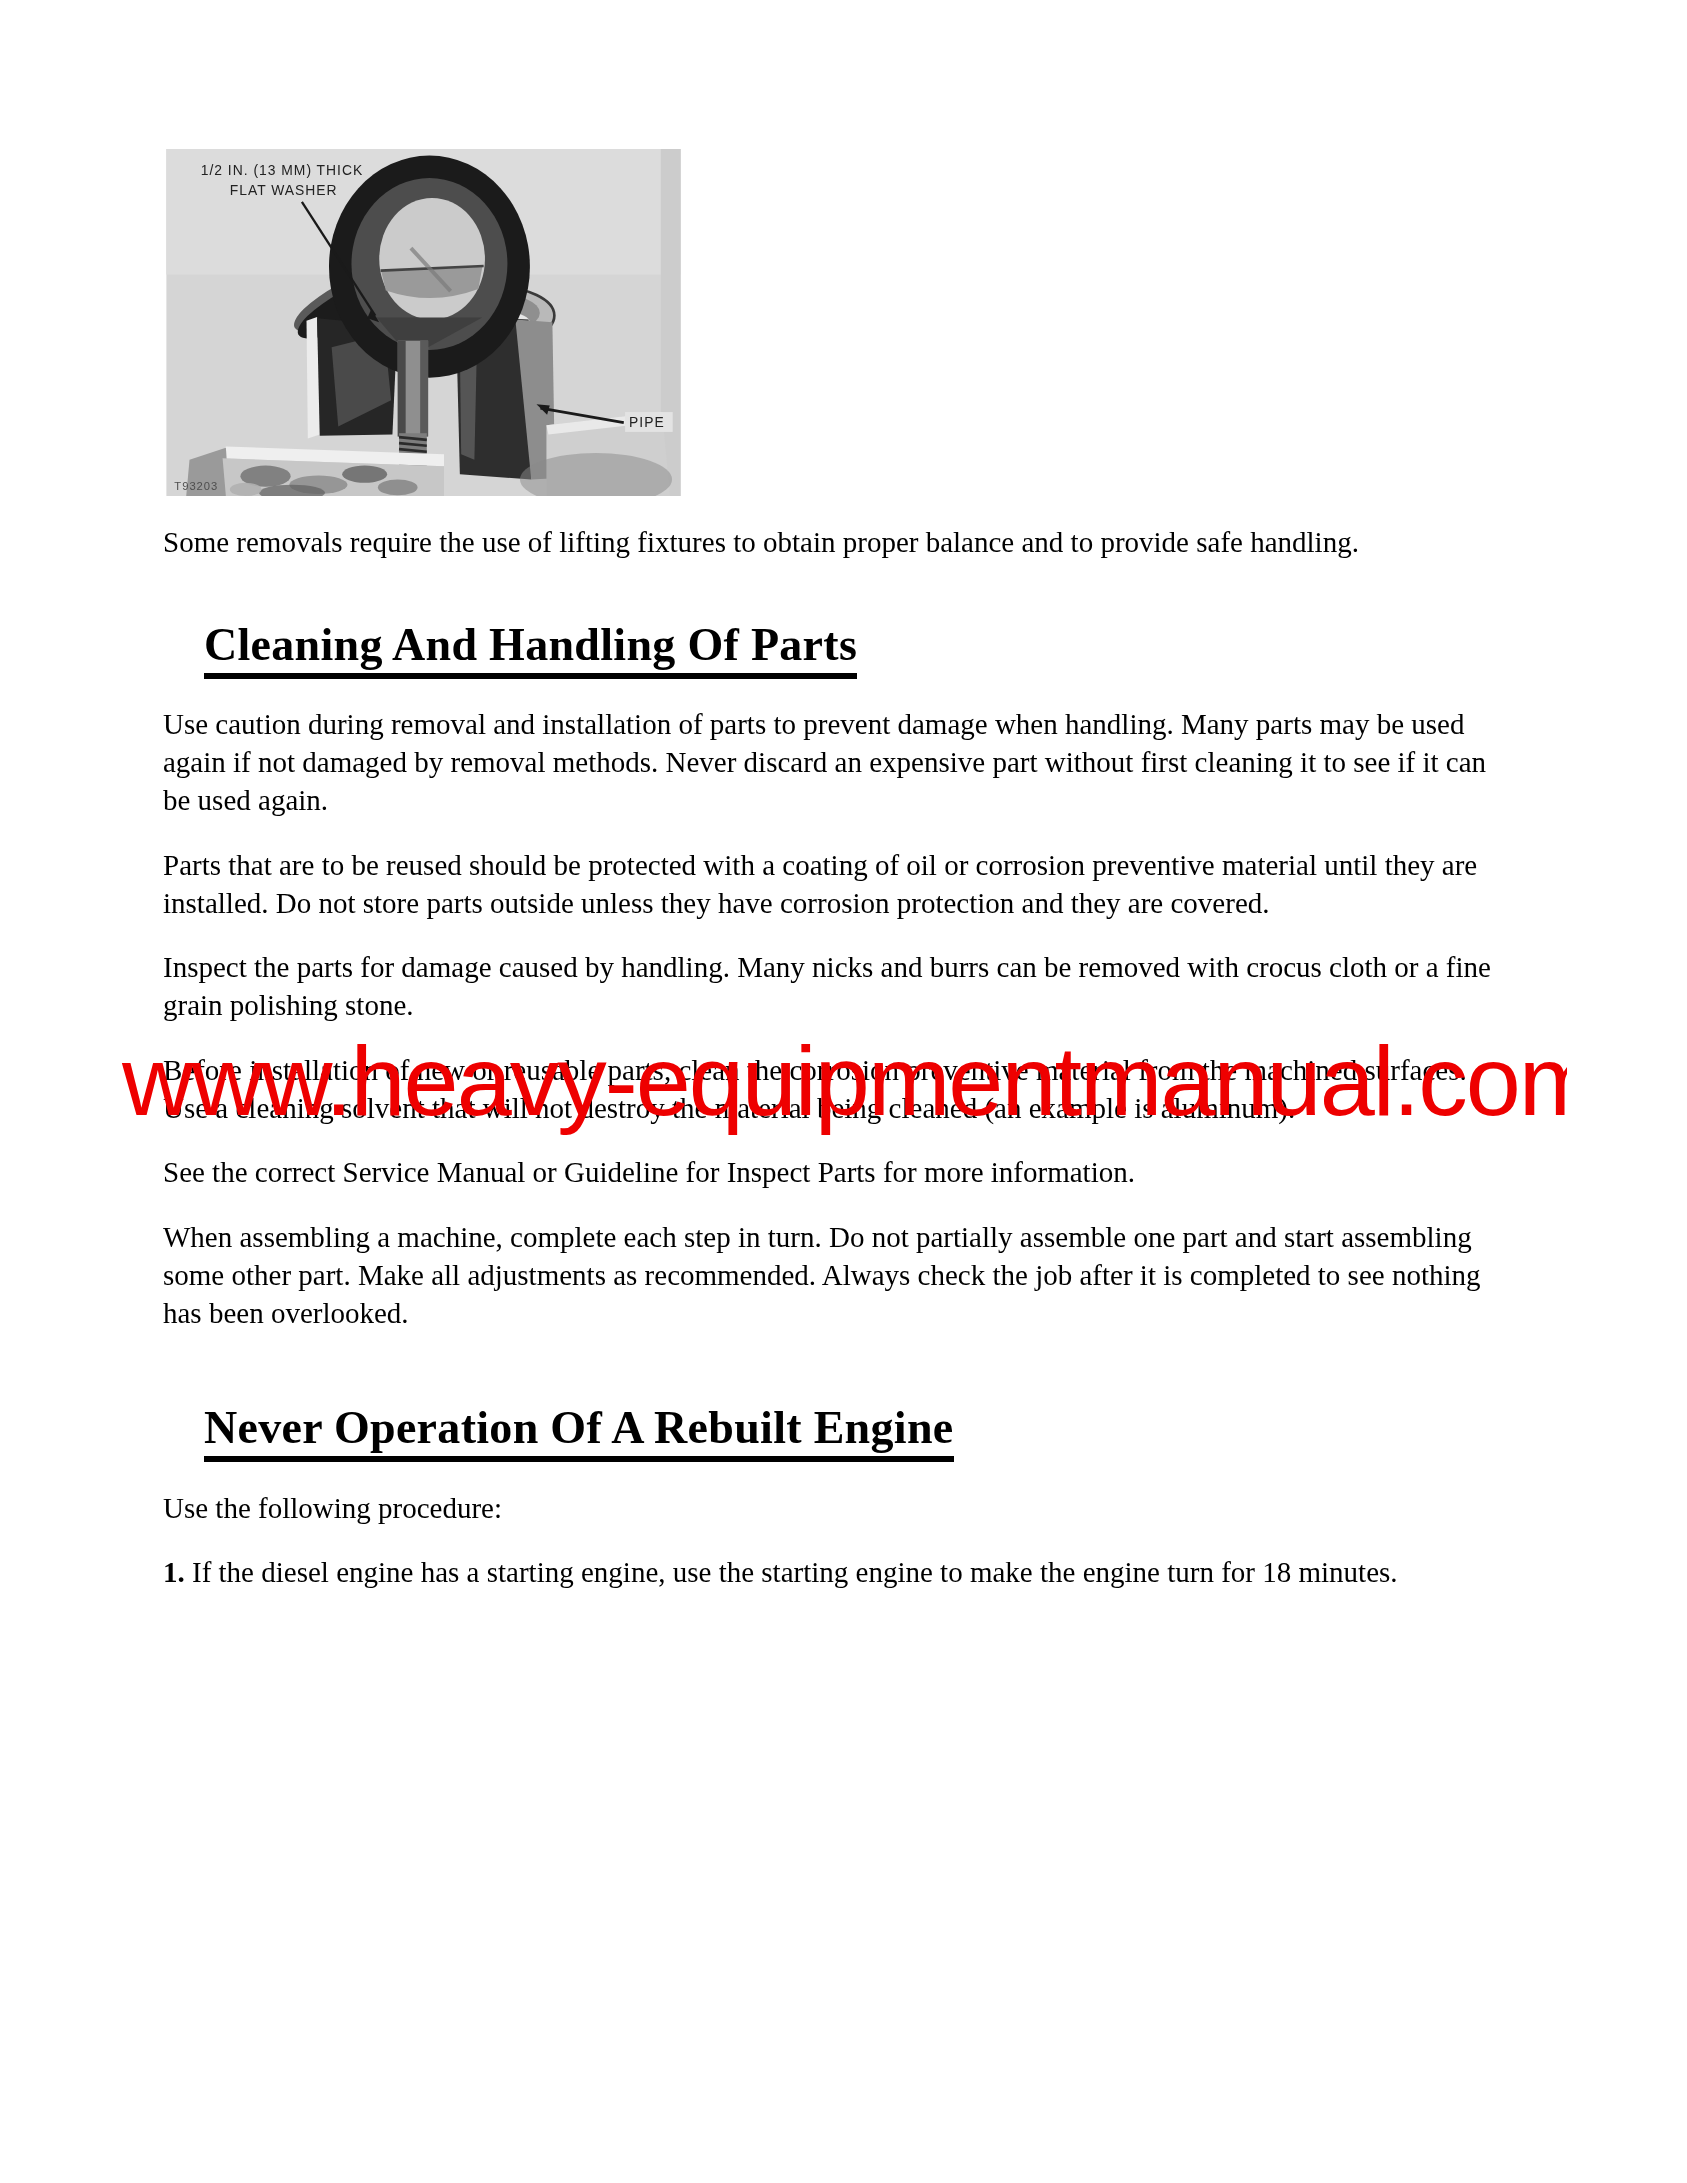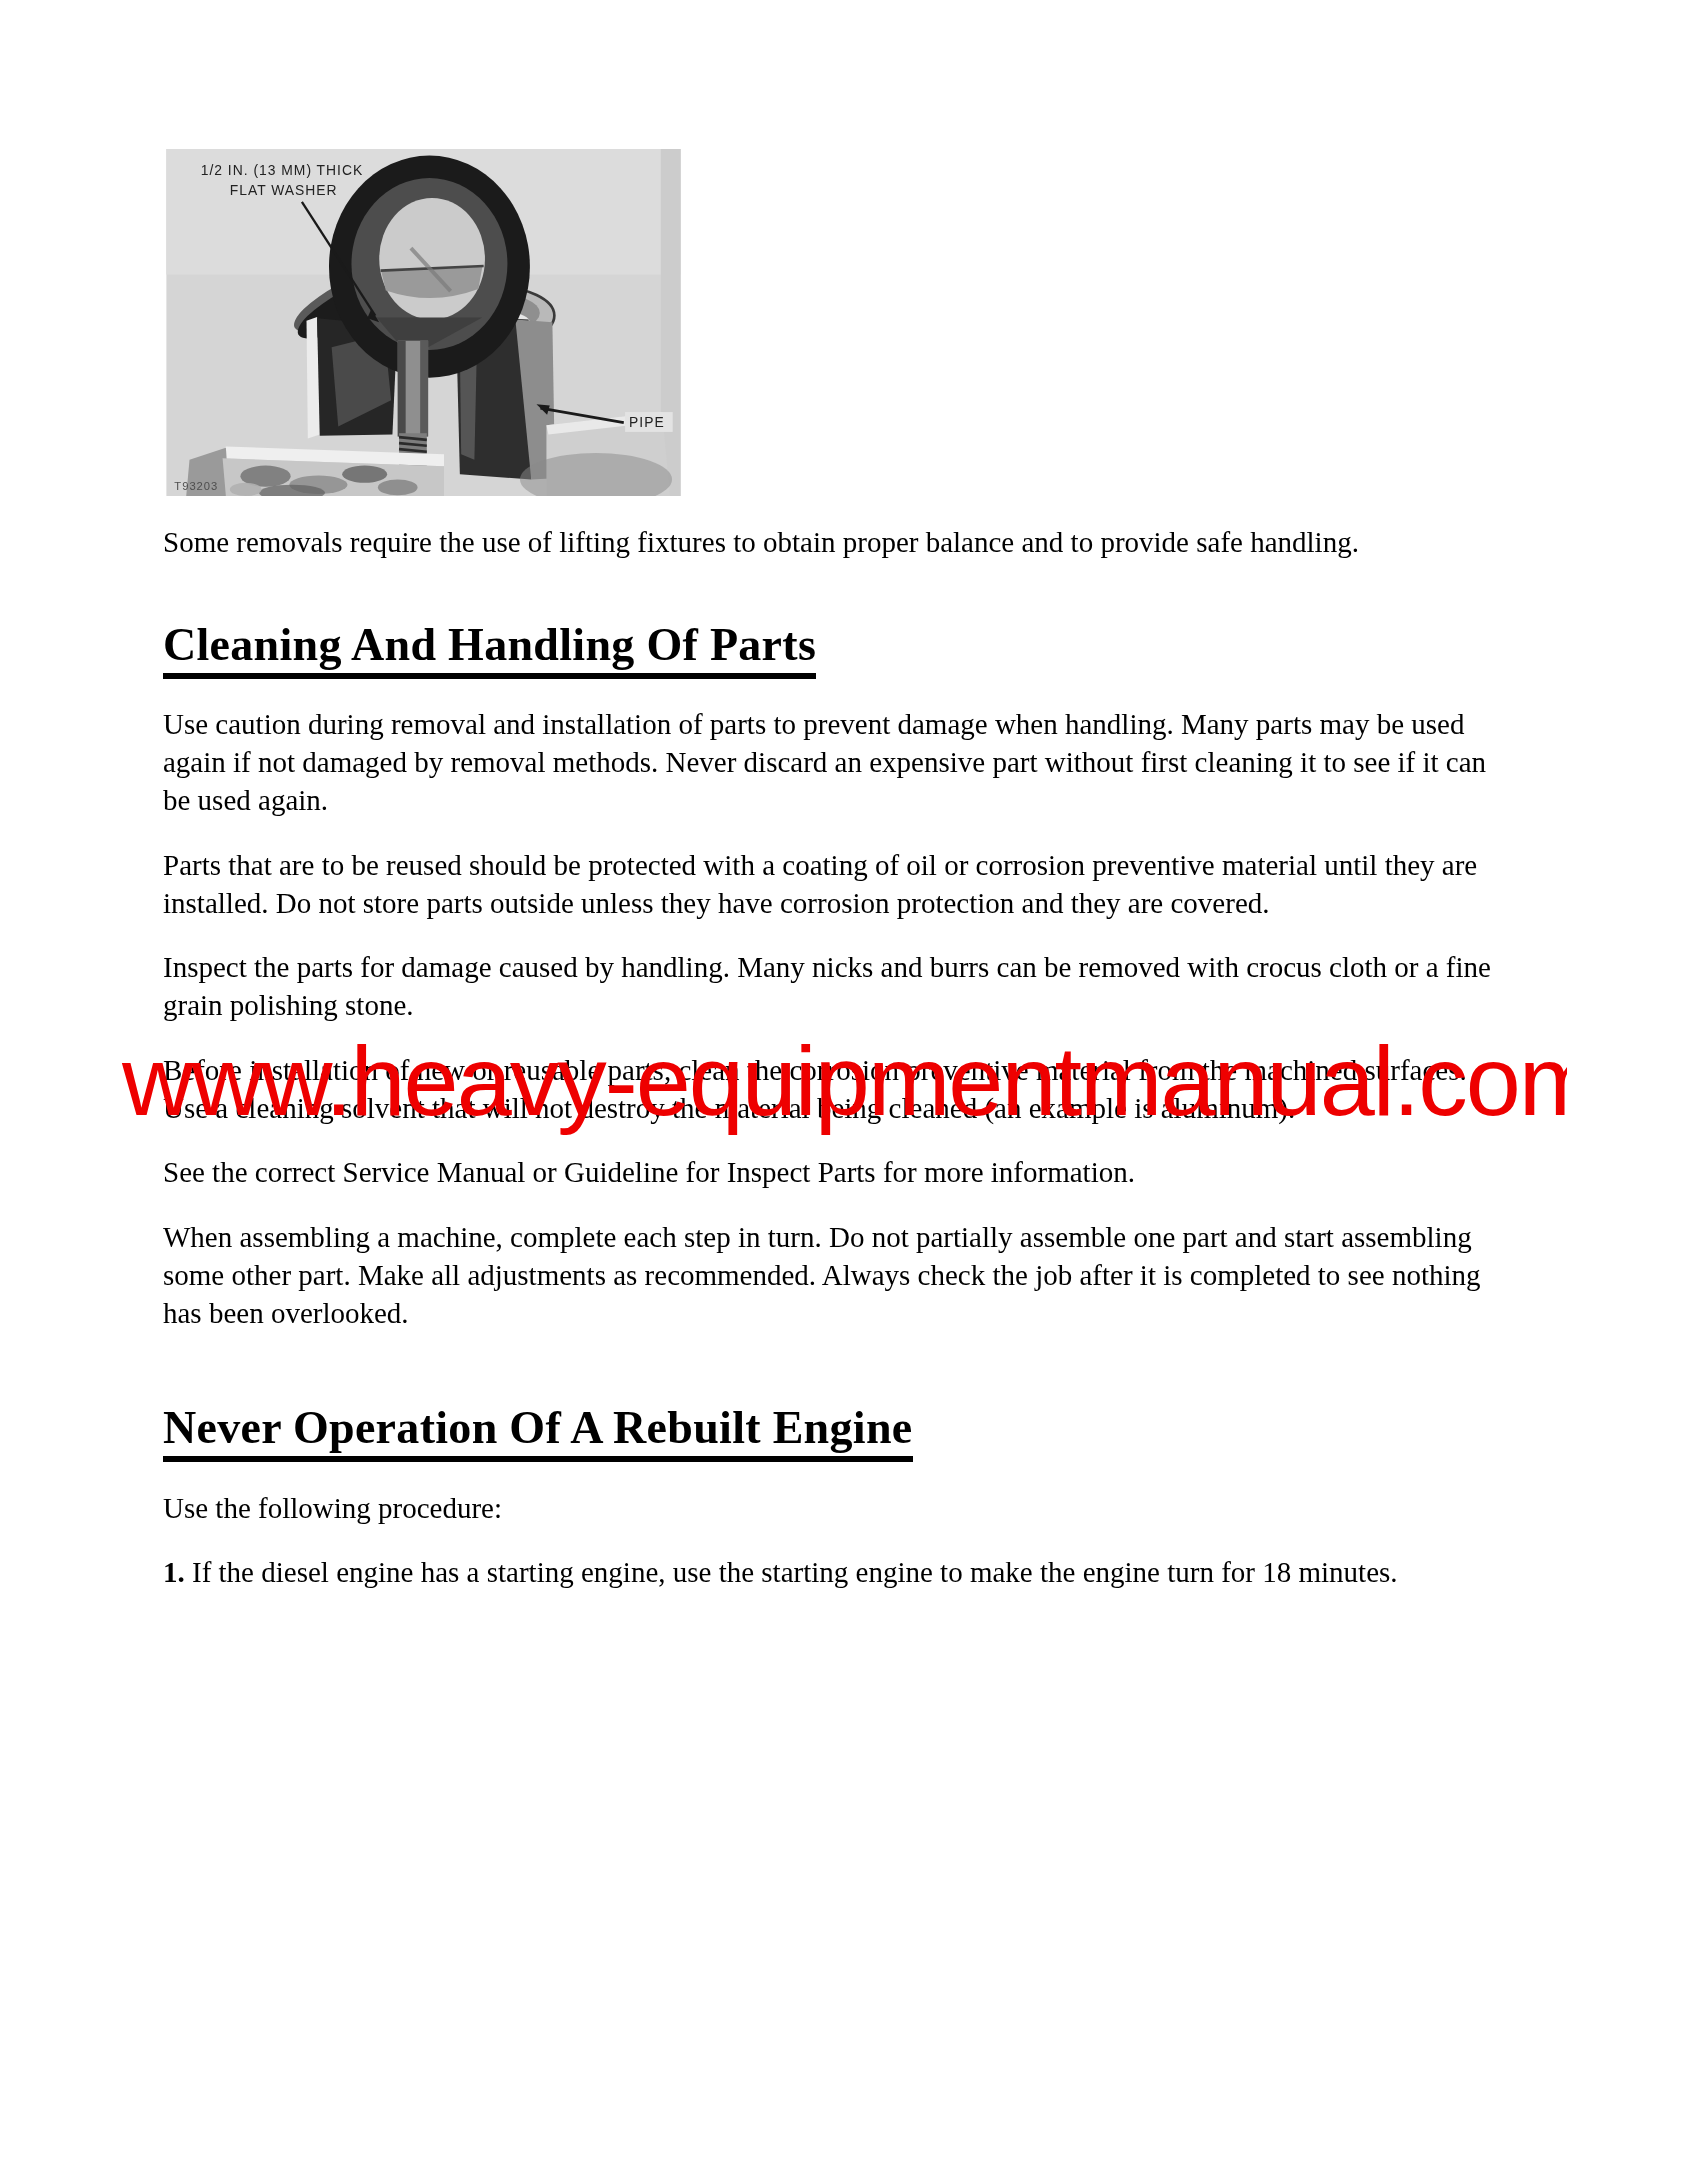--- a/index.html
+++ b/index.html
@@ -34,20 +34,21 @@
     line-height:46px;
     font-weight:bold;
     margin:61px 0 0 0;
     letter-spacing:0.3px;
   }
   h1.doc-h1.gap-lg{margin-top:73px;}
   h1.doc-h1 .hline{
     display:inline-block;
     border-bottom:6.6px solid #000;
     padding-bottom:5.3px;
+    margin-left:41px;
   }
   .step-num{font-weight:bold;}
   .watermark{
     position:absolute;
     left:122px;
     top:1024px;
     font-family:Liberation Sans, sans-serif;
     font-size:99px;
     letter-spacing:-2px;
     white-space:nowrap;

